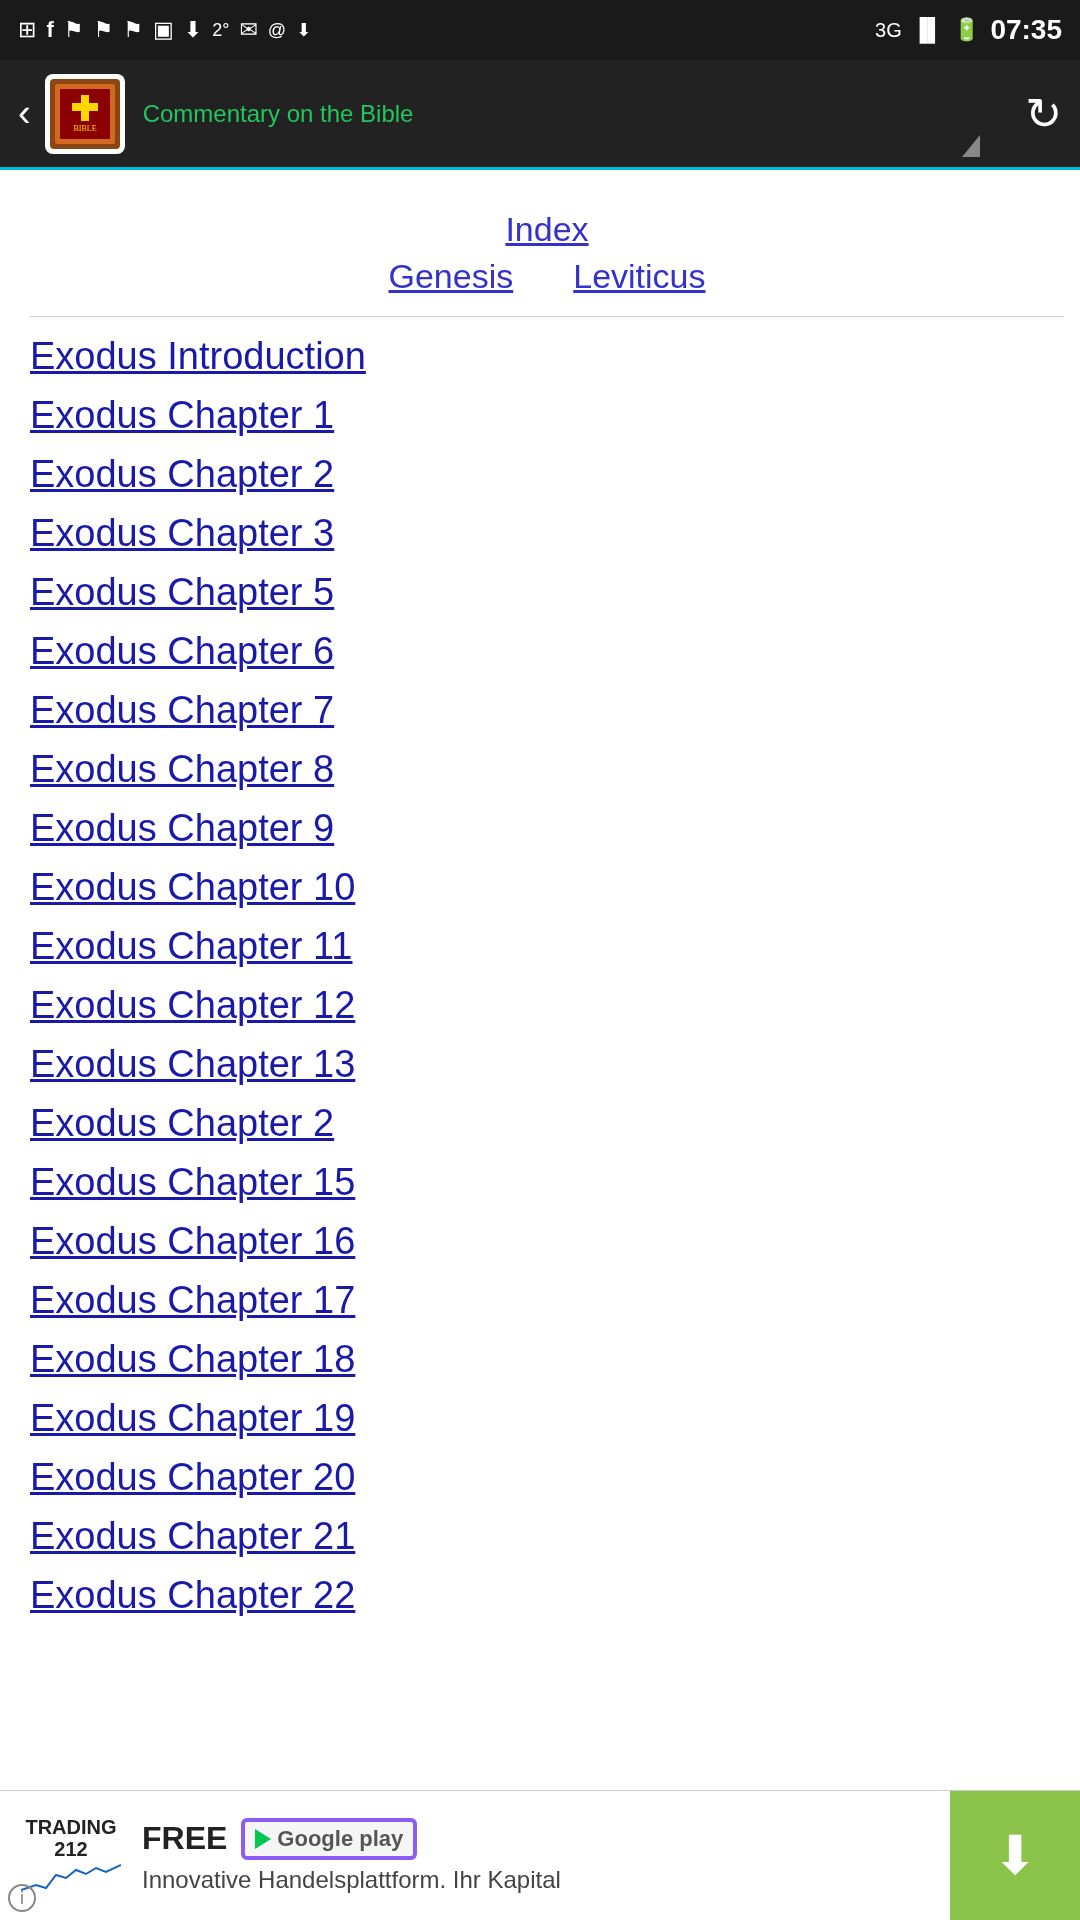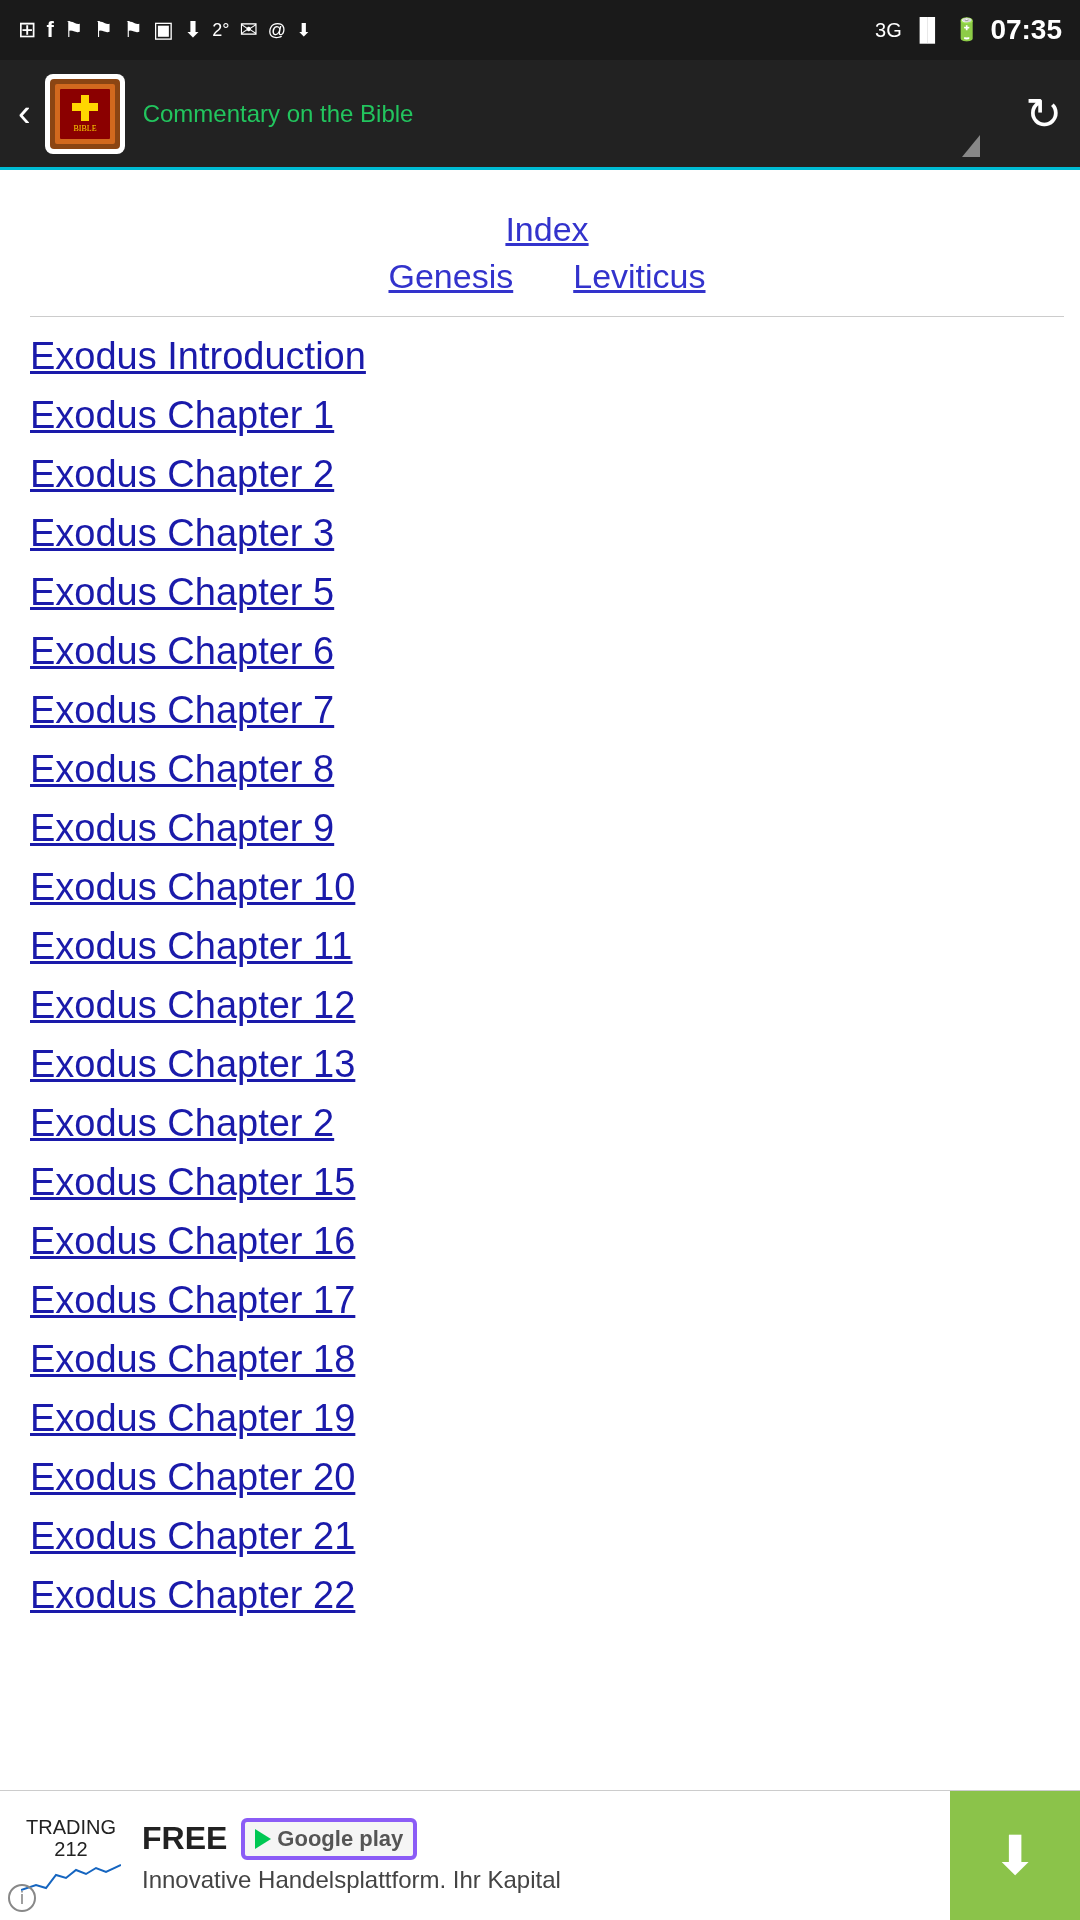--- a/index.html
+++ b/index.html
@@ -186,21 +186,21 @@
       display: flex;
       flex-direction: column;
       align-items: center;
       justify-content: center;
       width: 110px;
       flex-shrink: 0;
     }
 
     .ad-trading-text {
       font-size: 20px;
-      font-weight: normal;
+      font-weight: bold;
       color: #222;
       line-height: 1.1;
       text-align: center;
     }
 
     .ad-trading-chart {
       width: 100px;
       height: 35px;
     }
 

